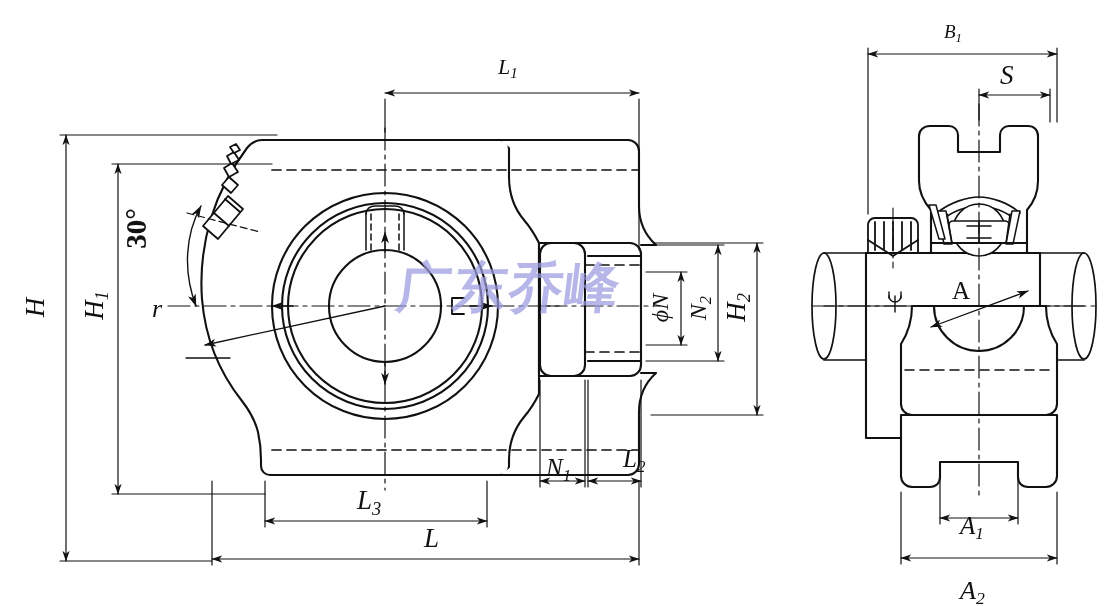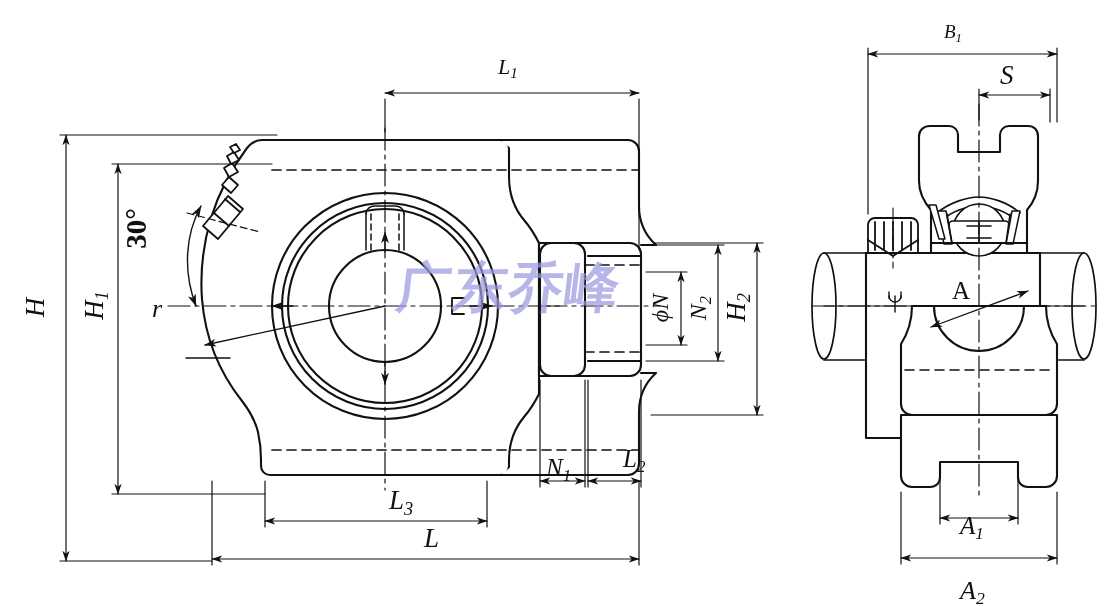--- a/index.html
+++ b/index.html
@@ -352,21 +352,21 @@
   </div>
 
   <div class="lbl" style="left:498px;top:56px;font-size:22px;">
     <span>L</span><span class="sub">1</span>
   </div>
 
   <div class="lbl" style="left:424px;top:525px;font-size:27px;">
     <span>L</span>
   </div>
 
-  <div class="lbl" style="left:357px;top:487px;font-size:27px;margin-left:32px;">
+  <div class="lbl" style="left:357px;top:487px;font-size:27px;">
     <span>L</span><span class="sub">3</span>
   </div>
 
   <div class="lbl" style="left:546px;top:446px;font-size:25px;margin-top:9px;">
     <span>N</span><span class="sub">1</span>
   </div>
 
   <div class="lbl" style="left:601px;top:446px;font-size:25px;margin-left:22px;">
     <span>L</span><span class="sub">2</span>
   </div>

